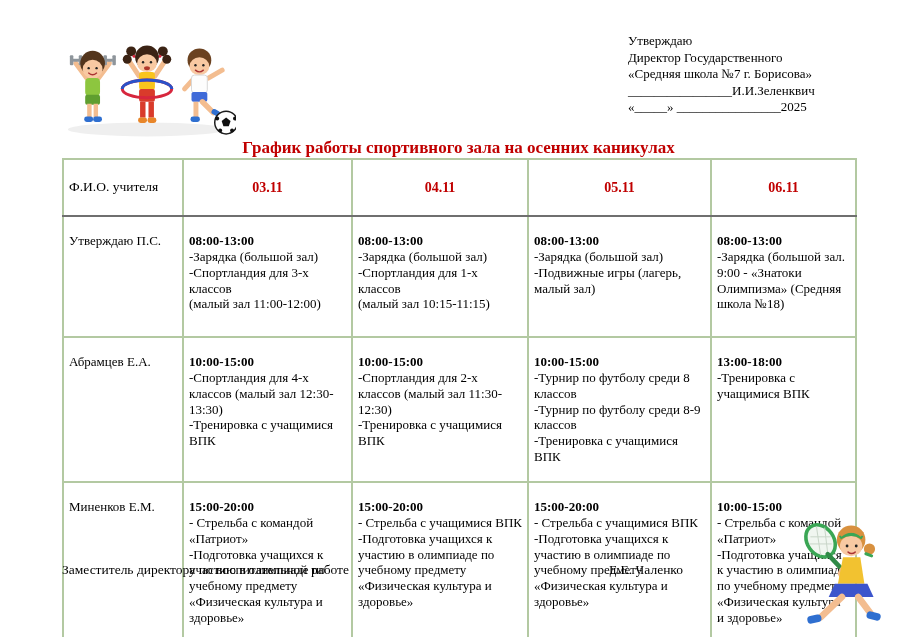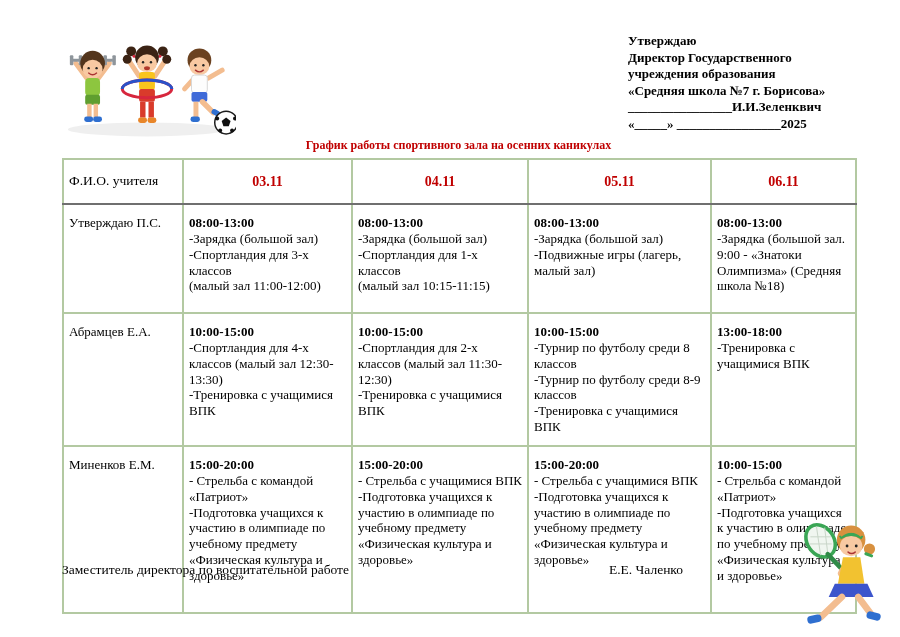--- a/index.html
+++ b/index.html
@@ -3,34 +3,34 @@
 <meta charset="utf-8">
 <style>
   html,body{margin:0;padding:0;background:#ffffff;}
   .page{
     position:relative;width:900px;height:637px;background:#ffffff;overflow:hidden;
     font-family:"Liberation Serif","DejaVu Serif",serif;color:#000;
   }
   
   .clipart-kids{position:absolute;left:58px;top:26px;}
   
-  .approval{position:absolute;left:628px;top:33px;font-size:13px;line-height:16.6px;white-space:nowrap;font-weight:bold;}
+  .approval{position:absolute;left:628px;top:33px;font-size:13px;line-height:16.6px;white-space:nowrap;}
   
   .title{
     position:absolute;left:62px;top:138px;width:793px;text-align:center;
-    font-size:12px;font-weight:bold;color:#c00000;
+    font-size:17px;font-weight:bold;color:#c00000;
   }
   
   table.sched-table{
     position:absolute;left:62px;top:158px;width:793px;
     border-collapse:collapse;table-layout:fixed;
   }
   table.sched-table td, table.sched-table th{
     border:2px solid #b3c9a2;vertical-align:top;
-    padding:10px 5px;font-size:13px;line-height:1.22;font-weight:normal;text-align:left;
+    padding:16px 5px;font-size:13px;line-height:1.22;font-weight:normal;text-align:left;
     overflow:hidden;
   }
   tr.r-head th{height:23px;vertical-align:middle;font-size:13.5px;border-bottom:2px solid #6f6f6f;}
   tr.r-head th.date{text-align:center;font-weight:bold;color:#c00000;font-size:14px;}
   tr.r1 td{height:87px;}
   tr.r2 td{height:108px;margin-top:38px;}
   tr.r3 td{height:145px;}
   td.teacher{vertical-align:middle;font-size:13.5px;padding-left:6px;}
   .time{font-weight:bold;}
   td.pt{padding-top:14px;}
@@ -114,21 +114,20 @@
       <circle cx="161" cy="93" r="2" fill="#111"></circle>
         <circle cx="179" cy="93" r="2" fill="#111"></circle>
       <circle cx="164" cy="105" r="2" fill="#111"></circle>
         <circle cx="176" cy="105" r="2" fill="#111"></circle>
     </g>
   </svg>
 
   <div class="approval">
     <div>Утверждаю</div>
     <div>Директор Государственного</div>
-    <div>учреждения образования</div>
     <div>«Средняя школа №7 г. Борисова»</div>
     <div>________________И.И.Зеленквич</div>
     <div>«_____» ________________2025</div>
   </div>
 
   <div class="title">График работы спортивного зала на осенних каникулах</div>
 
   <table class="sched-table">
     <colgroup>
       <col style="width:120px">

